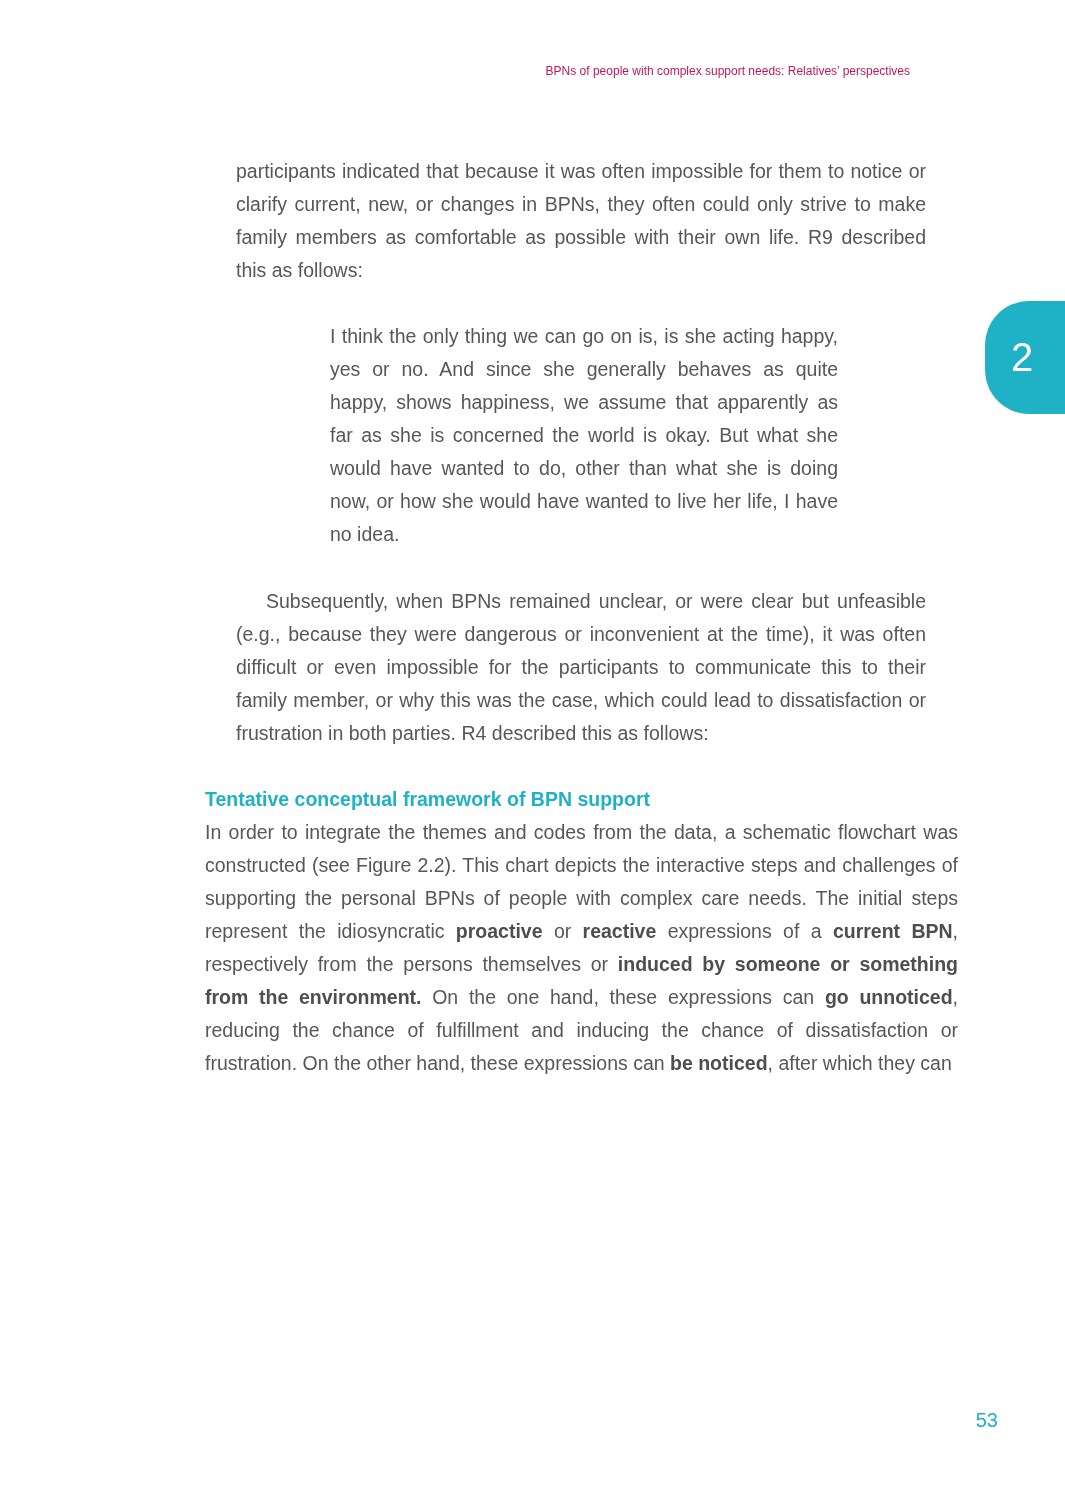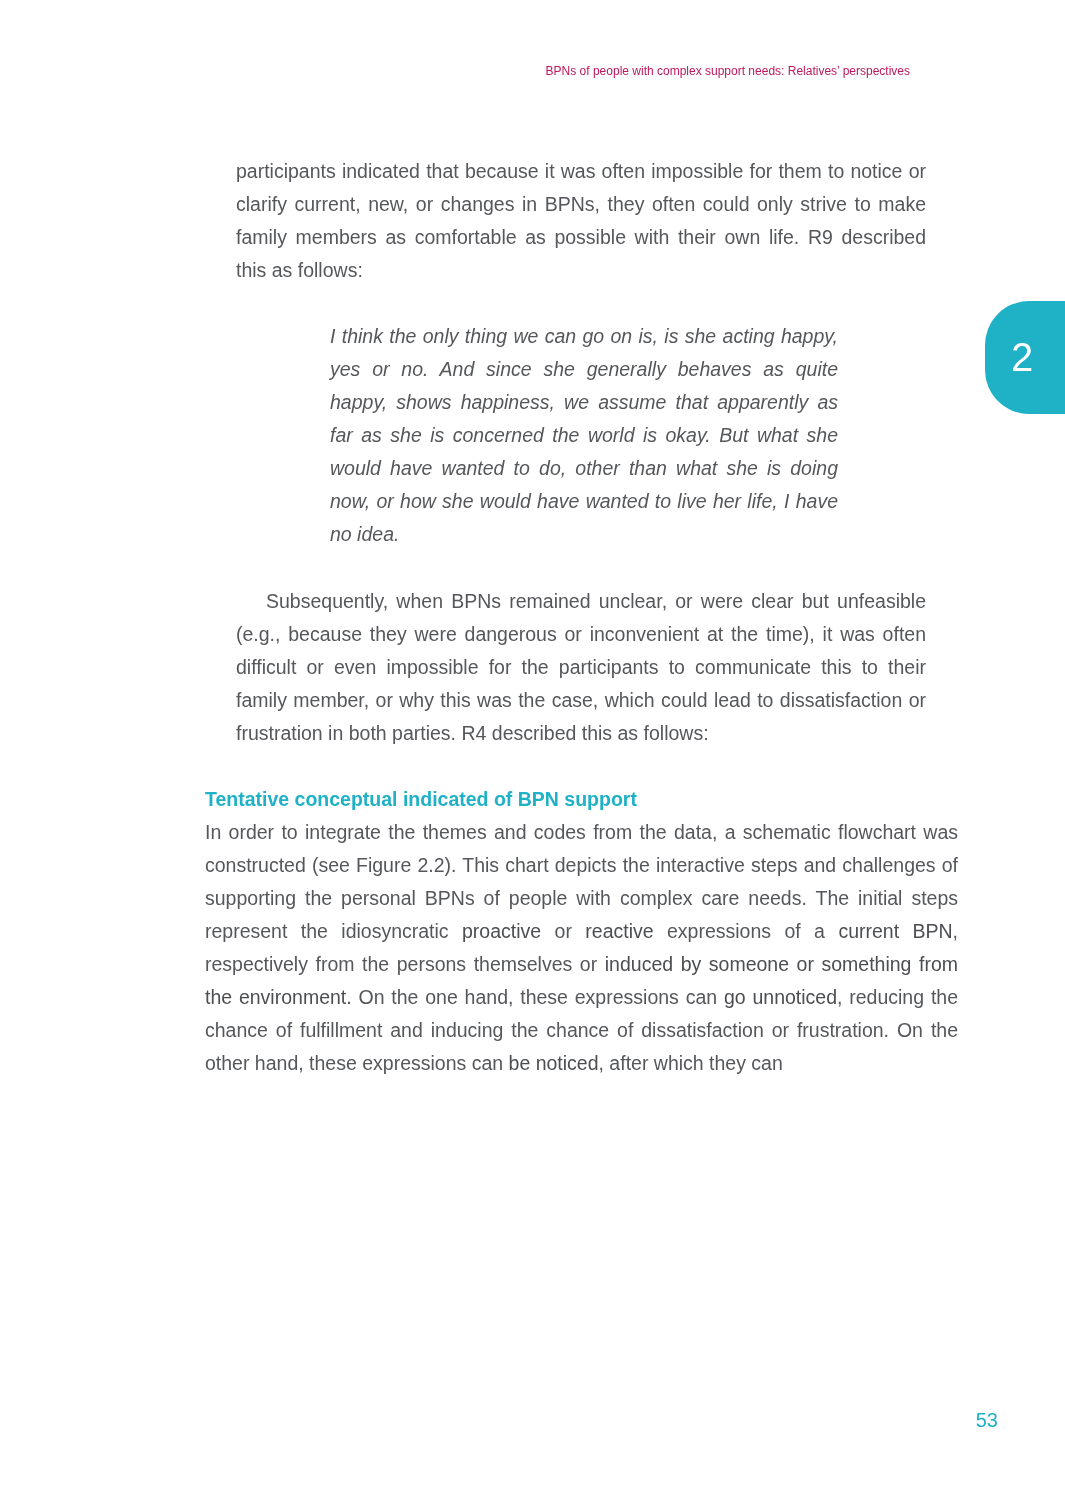--- a/index.html
+++ b/index.html
@@ -55,34 +55,33 @@
     margin-bottom: 33px;
   }
   .indent-block {
     margin-left: 31px;
     margin-right: 32px;
   }
   .first-indent {
     text-indent: 30px;
   }
   .quote {
-    font-style: italic;
     text-align: justify;
     margin-left: 125px;
     width: 508px;
     margin-bottom: 34px;
   }
   .section-heading {
     color: #1fb1c6;
     font-size: 19.5px;
     line-height: 33px;
     font-weight: 700;
   }
   .bold {
-    font-weight: 400;
+    font-weight: 700;
     color: #4c4e51;
   }
   .page-number {
     position: absolute;
     right: 67px;
     bottom: 68px;
     color: #1fb1c6;
     font-size: 20px;
   }
 </style>
@@ -99,21 +98,21 @@
 
   <div class="content">
 
     <p class="body indent-block">participants indicated that because it was often impossible for them to notice or clarify current, new, or changes in BPNs, they often could only strive to make family members as comfortable as possible with their own life. R9 described this as follows:</p>
 
     <p class="quote">I think the only thing we can go on is, is she acting happy, yes or no. And since she generally behaves as quite happy, shows happiness, we assume that apparently as far as she is concerned the world is okay. But what she would have wanted to do, other than what she is doing now, or how she would have wanted to live her life, I have no idea.</p>
 
     <p class="body indent-block first-indent">Subsequently, when BPNs remained unclear, or were clear but unfeasible (e.g., because they were dangerous or inconvenient at the time), it was often difficult or even impossible for the participants to communicate this to their family member, or why this was the case, which could lead to dissatisfaction or frustration in both parties. R4 described this as follows:</p>
 
 
-    <h2 class="section-heading">Tentative conceptual indicated of BPN support</h2>
+    <h2 class="section-heading">Tentative conceptual framework of BPN support</h2>
 
     <p class="body"><span>In order to integrate the themes and codes from the data, a schematic flowchart was constructed (see Figure 2.2). This chart depicts the interactive steps and challenges of supporting the personal BPNs of people with complex care needs. The initial steps represent the idiosyncratic </span><span class="bold">proactive</span><span> or </span><span class="bold">reactive</span><span> expressions of a </span><span class="bold">current BPN</span><span>, respectively from the persons themselves or </span><span class="bold">induced by someone or something from the environment.</span><span> On the one hand, these expressions can </span><span class="bold">go unnoticed</span><span>, reducing the chance of fulfillment and inducing the chance of dissatisfaction or frustration. On the other hand, these expressions can </span><span class="bold">be noticed</span><span>, after which they can</span></p>
 
   </div>
 
   <div class="page-number">53</div>
 
 </div>
 
 </body></html>

